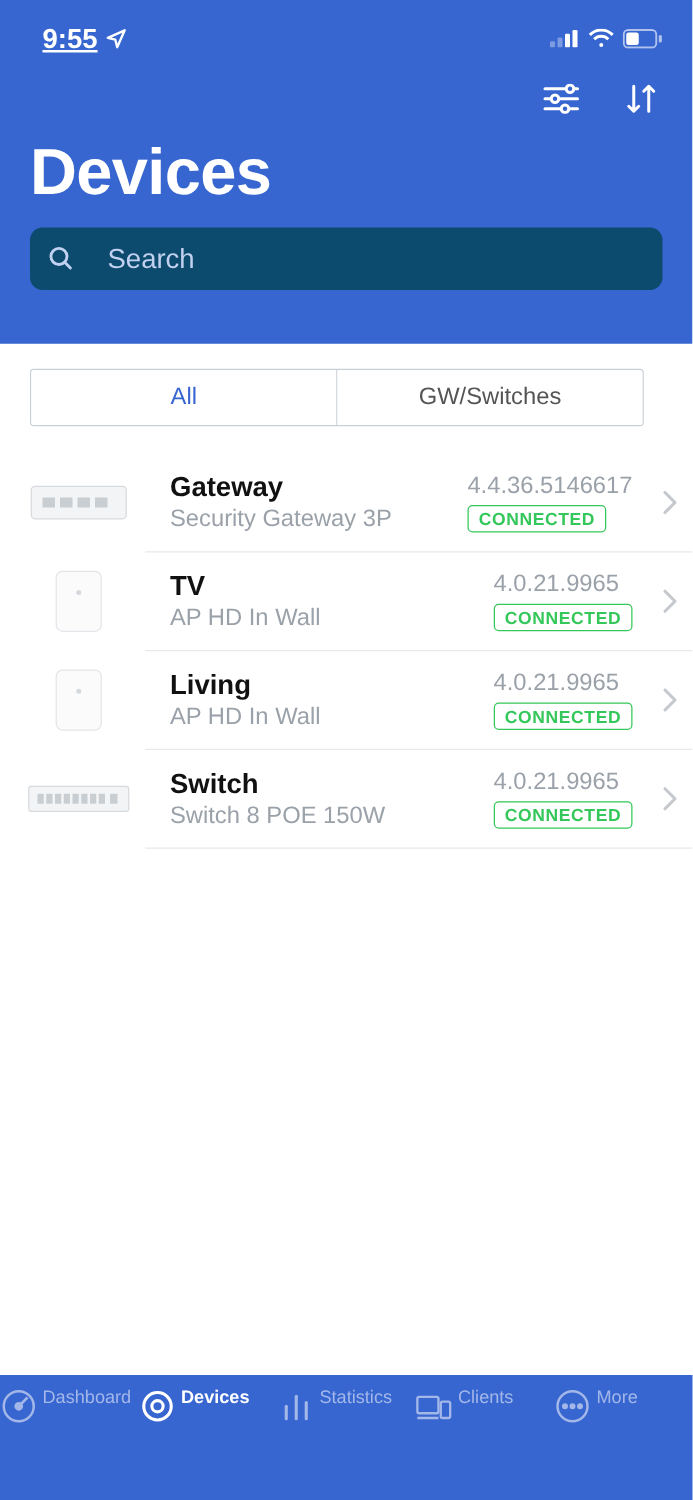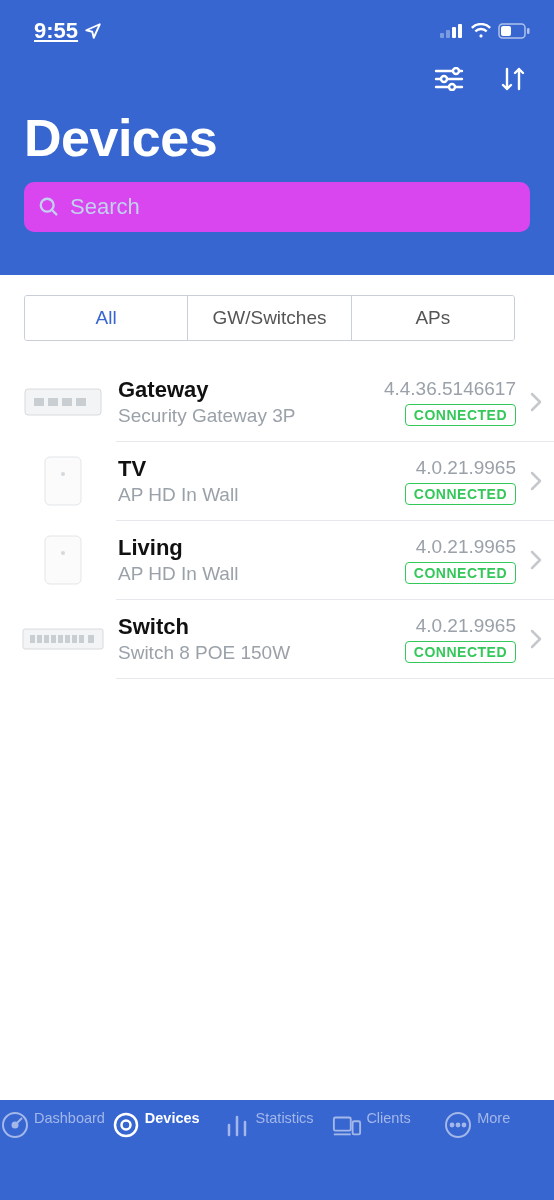--- a/index.html
+++ b/index.html
@@ -4,35 +4,35 @@
 <style>
   * { box-sizing: border-box; margin: 0; padding: 0; }
   html, body { width: 554px; height: 1200px; font-family: -apple-system, "Helvetica Neue", Arial, sans-serif; background: #fff; overflow: hidden; }
   .header { background: #3766d1; color: #fff; height: 275px; position: relative; }
   .status-bar { display: flex; justify-content: space-between; align-items: center; padding: 14px 24px 0 34px; height: 48px; font-size: 22px; font-weight: 600; text-decoration: underline; }
   .status-left { display: flex; align-items: center; gap: 6px; }
   .status-right { display: flex; align-items: center; gap: 6px; }
   .toolbar-icons { position: absolute; top: 62px; right: 24px; display: flex; gap: 30px; align-items: center; }
   .icon-btn { width: 34px; height: 34px; display: flex; align-items: center; justify-content: center; }
   .page-title { font-size: 52px; font-weight: 700; padding: 60px 24px 14px 24px; letter-spacing: -0.5px; }
-  .search-bar { margin: 0 24px; background: #d946ef; border-radius: 10px; height: 50px; display: flex; align-items: center; padding: 0 14px; gap: 10px; }
+  .search-bar { margin: 0 24px; background: #0c4a6e; border-radius: 10px; height: 50px; display: flex; align-items: center; padding: 0 14px; gap: 26px; }
   .search-bar input { background: transparent; border: none; outline: none; color: #fff; font-size: 22px; flex: 1; }
   .search-bar input::placeholder { color: #c2d1ef; }
   .segmented { display: flex; margin: 20px 39px 0 24px; border: 1px solid #c9cfd6; border-radius: 3px; overflow: hidden; height: 46px; }
   .seg-item { flex: 1; display: flex; align-items: center; justify-content: center; font-size: 19px; color: #555; background: #fff; border-right: 1px solid #c9cfd6; }
   .seg-item:last-child { border-right: none; }
   .seg-item.active { color: #3766d1; font-weight: 500; }
   .device-list { margin-top: 22px; }
   .device-row { display: flex; align-items: center; padding: 14px 12px 14px 22px; }
   .device-divider { height: 1px; background: #e6e8eb; margin-left: 116px; margin-right:0; }
   .dev-thumb { width: 82px; height: 50px; display:flex; align-items:center; justify-content:center; flex-shrink:0; }
-  .dev-info { flex: 1; margin-left: 14px; min-width:0; }
+  .dev-info { flex: 1; margin-left: 32px; min-width:0; }
   .dev-name { font-size: 22px; font-weight: 700; color: #111; }
   .dev-model { font-size: 19px; color: #9aa1a9; margin-top: 2px; }
-  .dev-right { text-align: right; margin-right: 10px; }
+  .dev-right { margin-right: 20px; }
   .dev-ver { font-size: 19px; color: #9aa1a9; }
   .dev-status { display: inline-block; border: 1.5px solid #34c759; color: #34c759; font-size: 14px; font-weight: 700; padding: 2px 8px; border-radius: 4px; margin-top: 4px; letter-spacing: 0.5px; }
   .chevron { color: #c5c9ce; font-size: 28px; margin-left: 4px; }
   .tab-bar { position: absolute; bottom: 0; left: 0; right: 0; height: 100px; background: #3766d1; display: flex; justify-content: space-around; align-items: flex-start; padding-top: 10px; }
   .tab-item { display: flex; flex-direction: row; align-items: flex-start; gap: 4px; color: #a3b7e8; font-size: 14.5px; width: 20%; }
   .tab-item.active { color: #fff; font-weight: 600; }
   .tab-icon { width: 30px; height: 30px; display:flex; align-items:center; justify-content:center; }
   svg { display:block; }
 </style>
 </head>
@@ -100,21 +100,20 @@
           <line x1="20" y1="20" x2="15" y2="15"></line>
         </svg>
     </span>
     <input type="text" placeholder="Search" style="">
   </div>
 </div>
 
 <div class="segmented" id="segmented">
     <div class="seg-item active">All</div>
     <div class="seg-item">GW/Switches</div>
-    <div class="seg-item">APs</div>
   </div>
 
 <div class="device-list" id="device-list">
     <div class="device-row">
       <div class="dev-thumb">
         <svg width="78" height="28" viewBox="0 0 78 28">
           <rect x="1" y="1" width="76" height="26" rx="3" fill="#f3f4f5" stroke="#d7dadd"></rect>
           <rect x="10" y="10" width="10" height="8" fill="#c9ced3"></rect>
           <rect x="24" y="10" width="10" height="8" fill="#c9ced3"></rect>
           <rect x="38" y="10" width="10" height="8" fill="#c9ced3"></rect>

